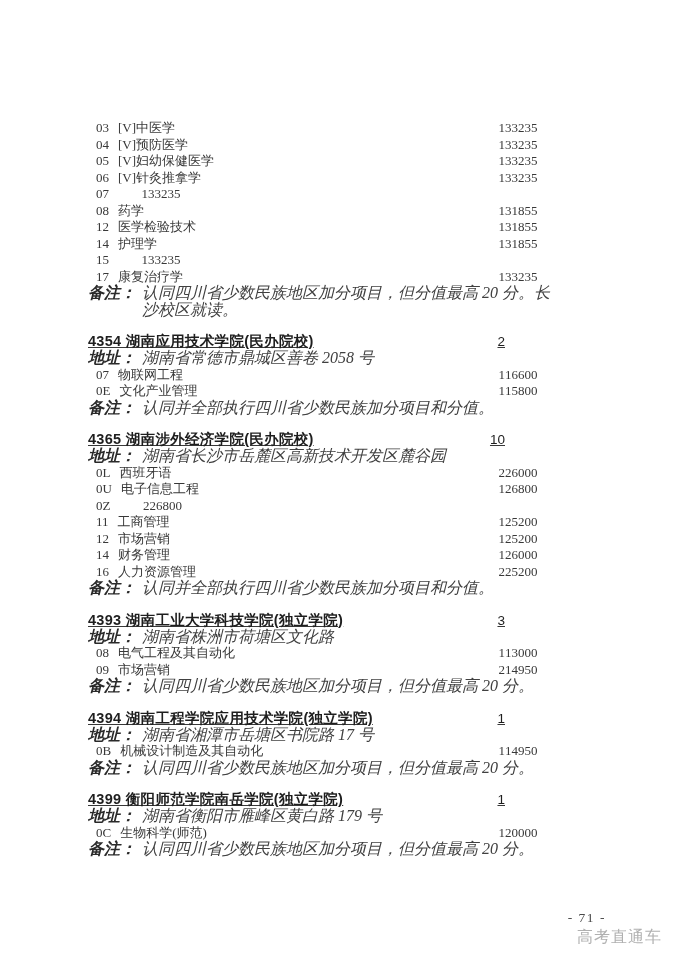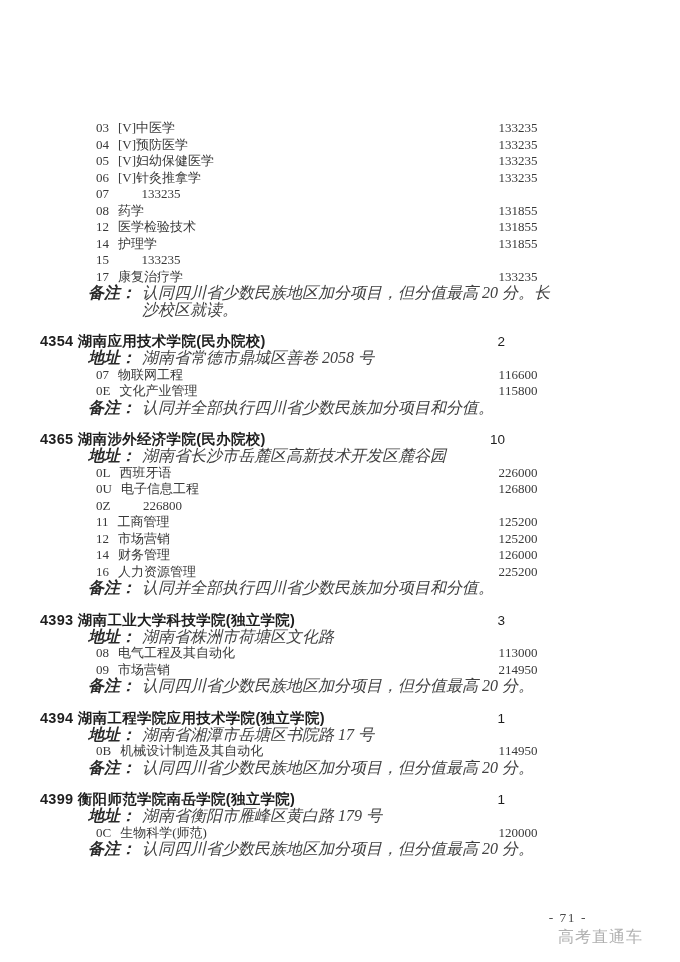--- a/index.html
+++ b/index.html
@@ -11,35 +11,35 @@
   .doc{padding-top:120px;}
   .block{margin-bottom:15px;}
   .row{
     display:flex;align-items:baseline;line-height:16.5px;font-size:13px;
     padding-left:96px;padding-right:125px;
   }
   .grow{flex:1;min-width:0;}
   .pcode{margin-right:9px;white-space:pre;}
   .count{width:30px;text-align:right;flex:none;}
   .fee{width:50px;text-align:left;flex:none;}
-  .hdr{padding-left:40px;line-height:17px;}
+  .hdr{padding-left:88px;line-height:17px;text-decoration:underline;}
   .hdr .title{
     flex:1;min-width:0;
     font-family:"Liberation Sans","DejaVu Sans",sans-serif;
     font-weight:700;font-size:14.5px;color:#1e1e1e;letter-spacing:.3px;
   }
   .hdr .count{
     font-family:"Liberation Sans","DejaVu Sans",sans-serif;
     font-size:13.5px;color:#1e1e1e;
   }
   .addr,.note{
     padding-left:88px;font-style:italic;color:#404040;font-size:16px;
   }
   .addr .lbl,.note .lbl{font-weight:700;color:#2a2a2a;margin-right:6px;white-space:pre;}
-  .footer{margin-top:52px;text-align:right;padding-right:37px;}
+  .footer{margin-top:52px;text-align:right;padding-right:18px;}
   .pageno{
     display:block;margin-right:56px;font-size:13.5px;color:#4a4a4a;
     letter-spacing:1.5px;margin-bottom:1px;
   }
   .watermark{
     display:inline-block;font-size:16px;color:#b0b0b0;letter-spacing:1px;
     font-family:"Liberation Serif","DejaVu Serif",serif;
   }
 </style>
 </head>

